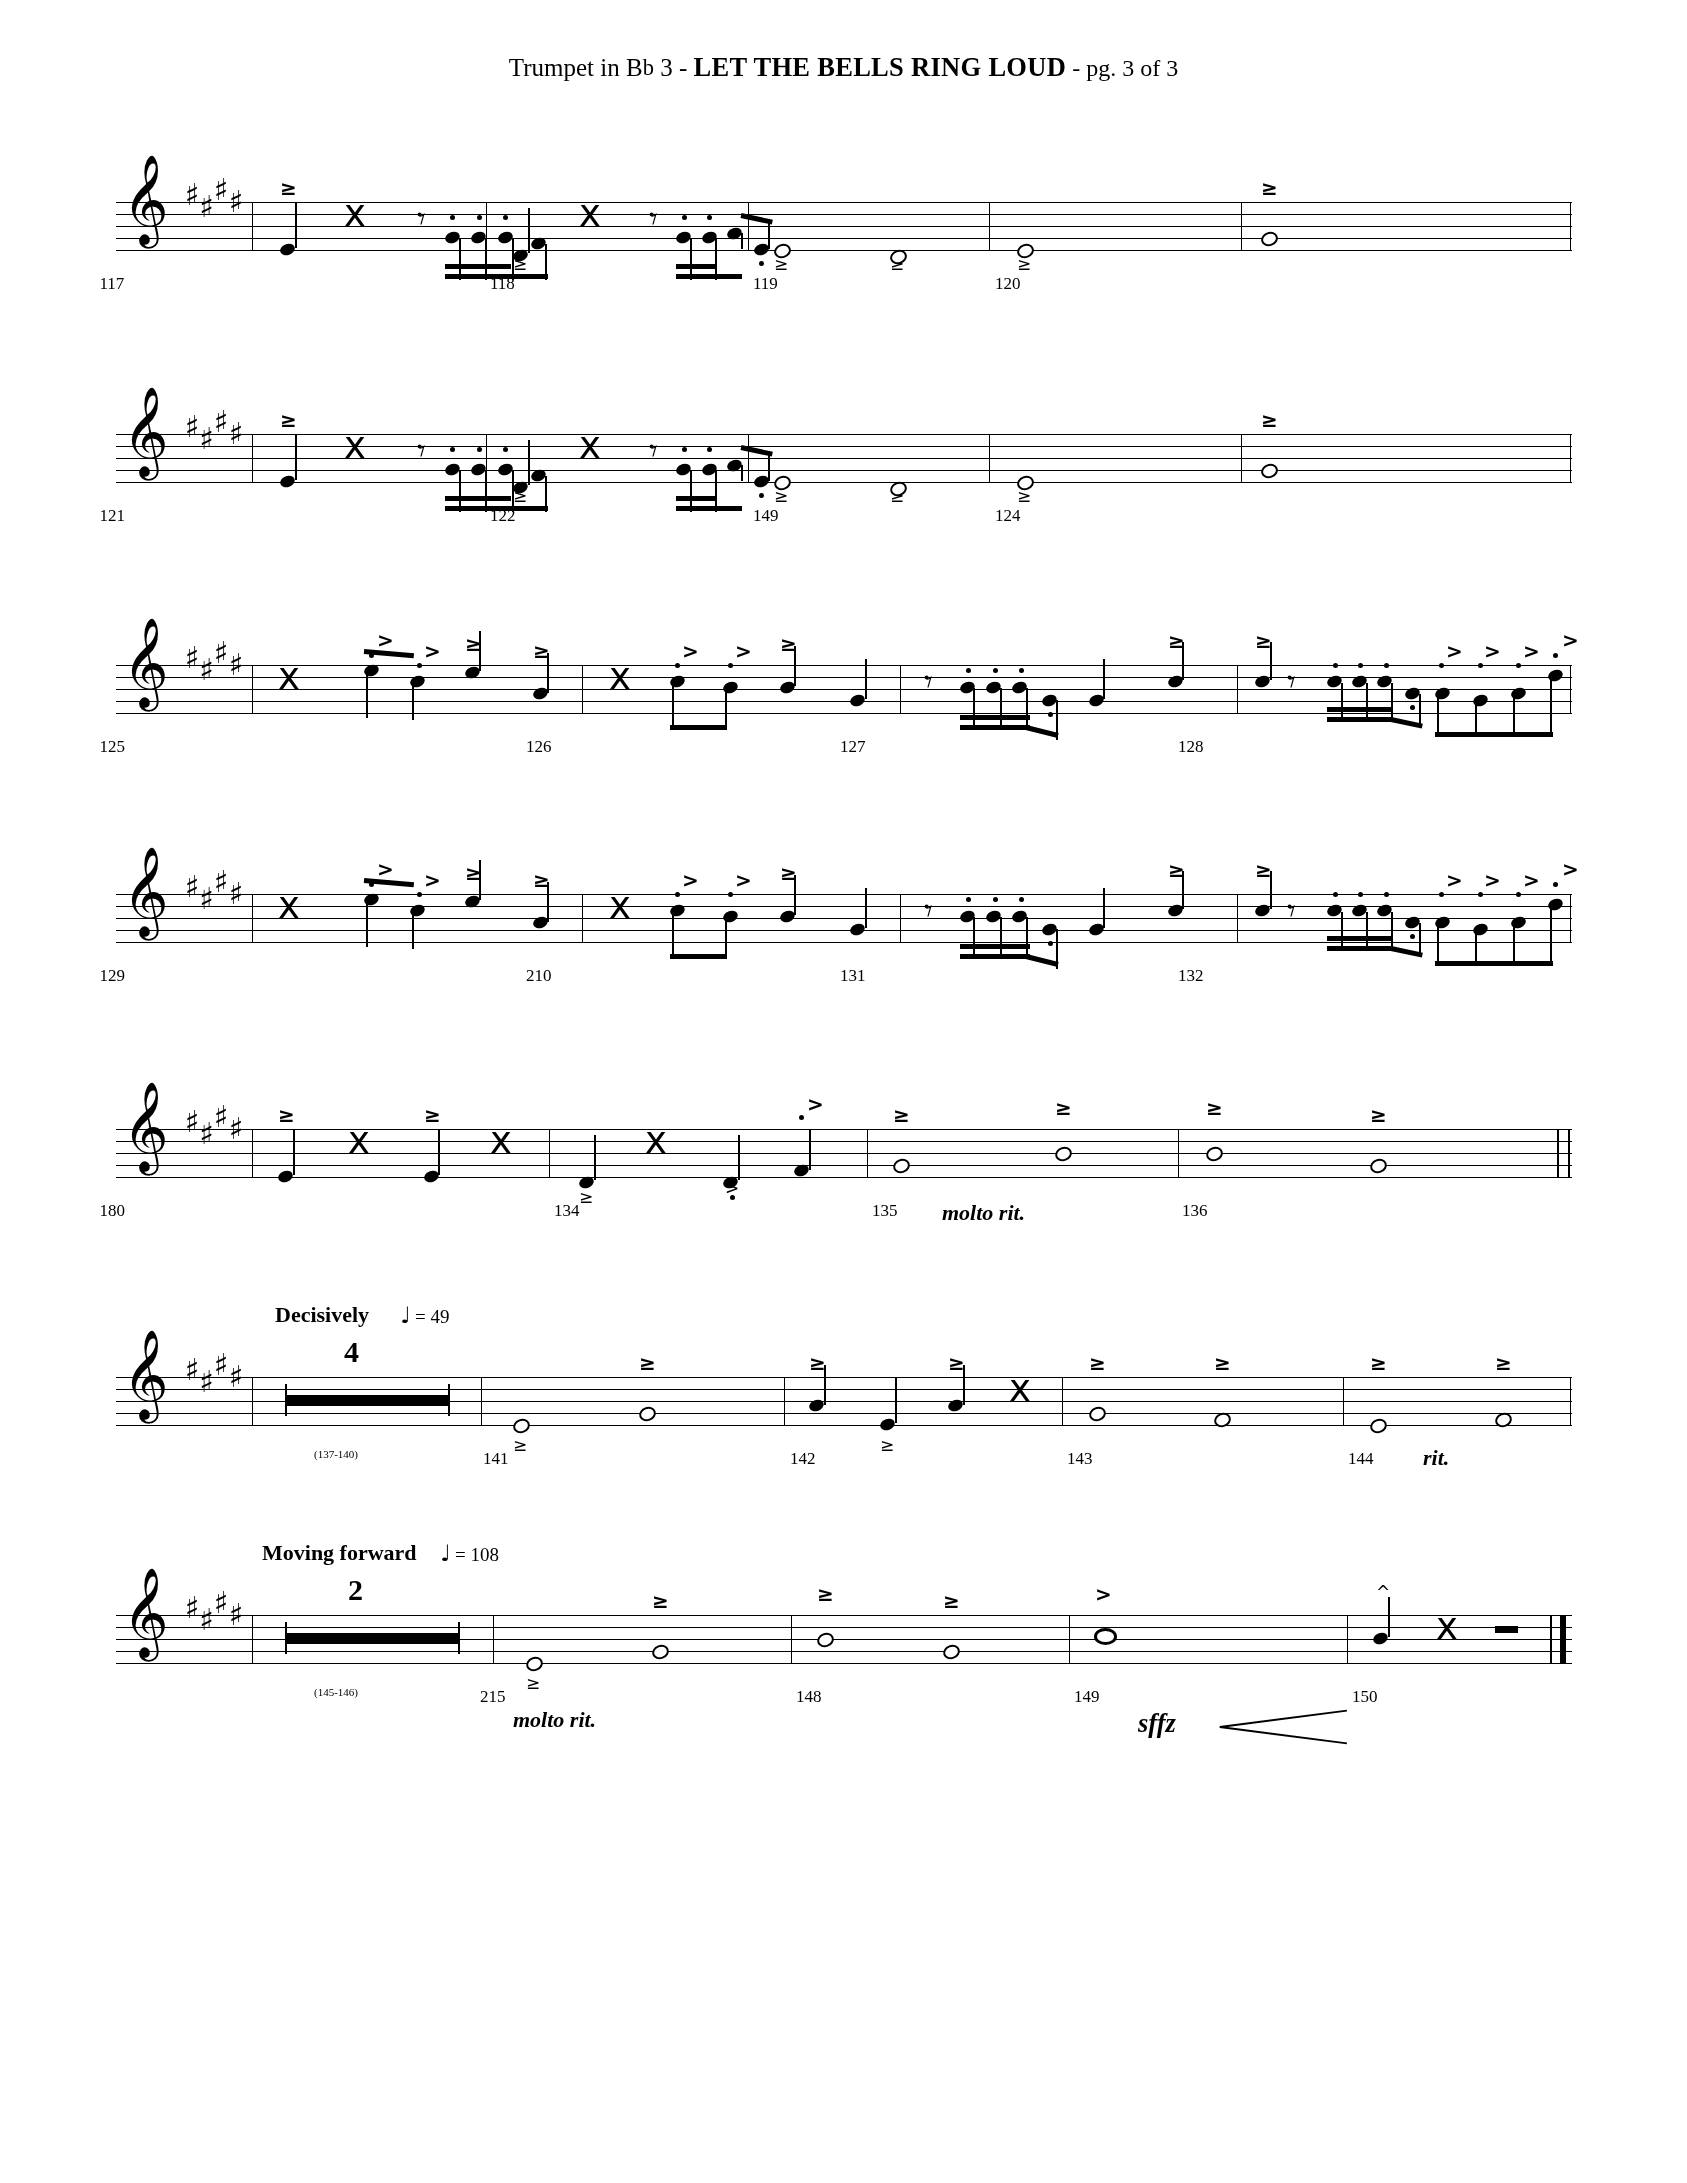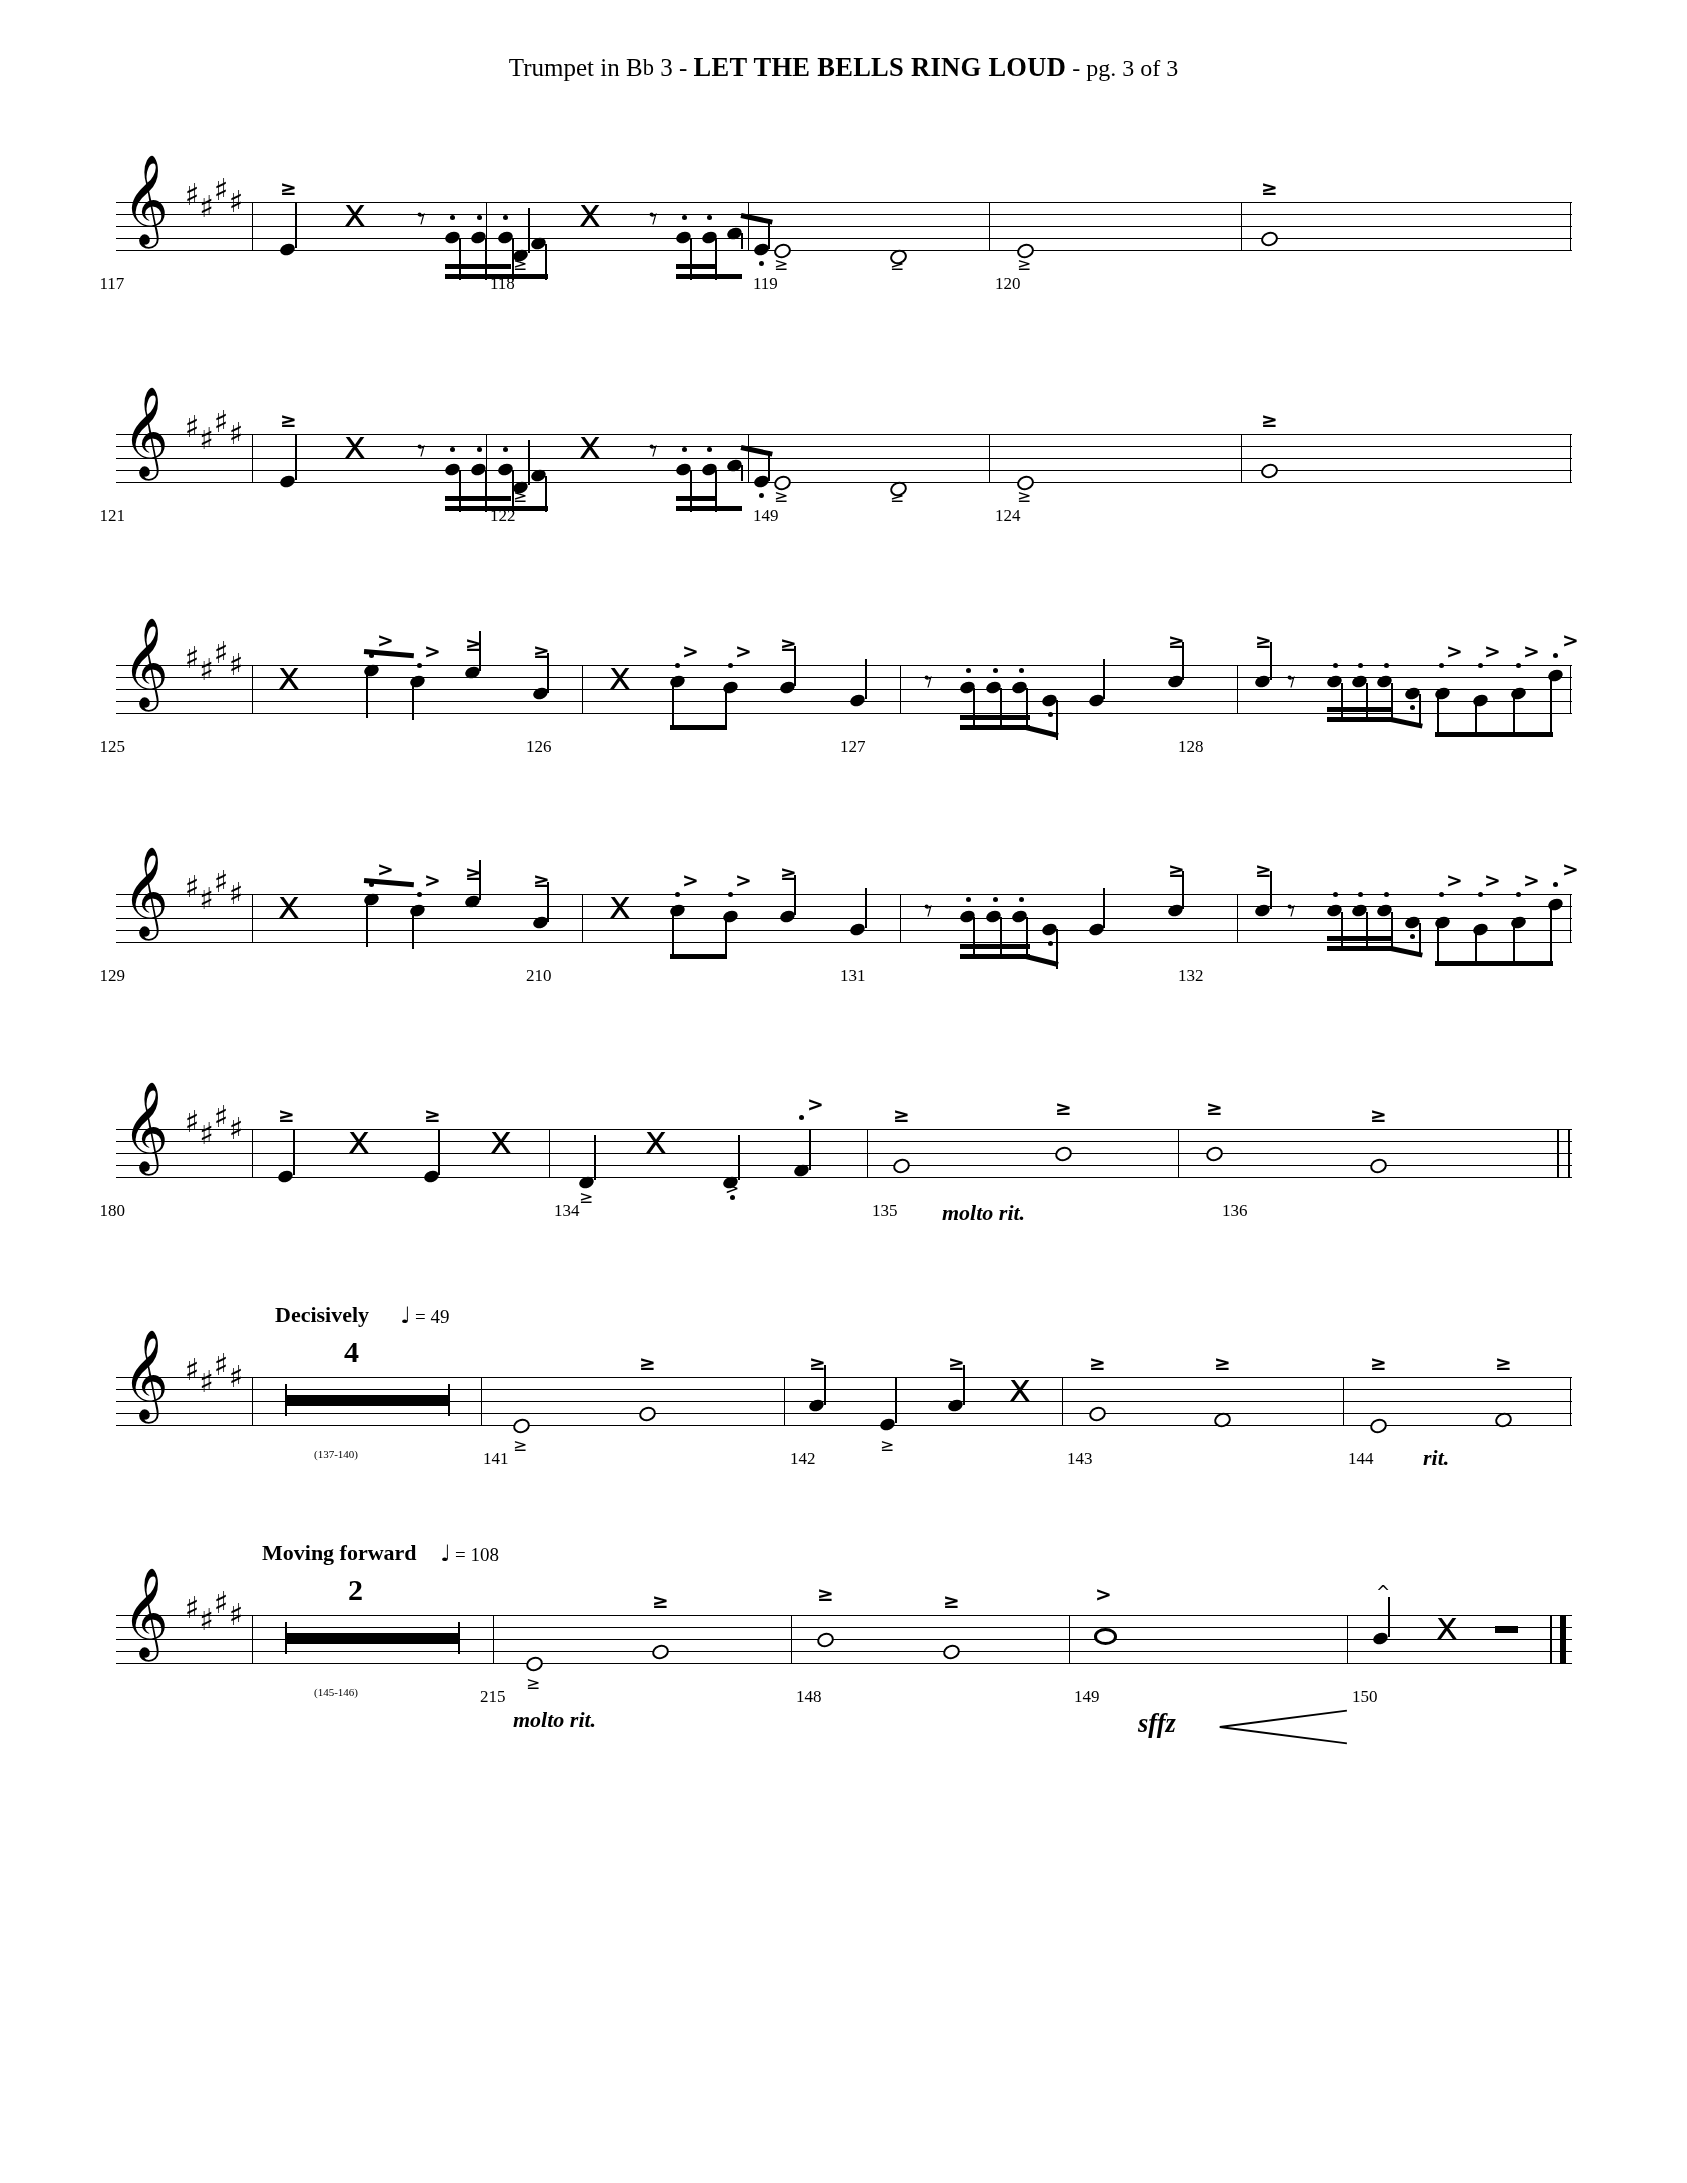--- a/index.html
+++ b/index.html
@@ -653,21 +653,21 @@
   <div class="bar" style="left:136px;"></div>
   <div class="bar" style="left:433px;"></div>
   <div class="bar" style="left:751px;"></div>
   <div class="bar" style="left:1062px;"></div>
   <div class="endbar-thin" style="left:1441px;"></div>
   <div class="endbar-thin" style="left:1452px;"></div>
 
   <div class="measnum" style="left:-16.5px; top:99px;">180</div>
   <div class="measnum" style="left:438px; top:99px;">134</div>
   <div class="measnum" style="left:756px; top:99px;">135</div>
-  <div class="measnum" style="left:1066px; top:99px;margin-left:40px;">136</div>
+  <div class="measnum" style="left:1066px; top:99px;">136</div>
 
   <div class="expr" style="left:826px; top:98px;">molto rit.</div>
 
   <div class="accent" style="left:162px; top:2.6px;">≥</div>
   <div class="nh" style="left:162px; top:69px;"></div>
   <div class="stem" style="left:177px; top:26.5px; height:46px;"></div>
   <div class="rest-q" style="left:232px; top:20px;">x</div>
   <div class="accent" style="left:308px; top:2.6px;">≥</div>
   <div class="nh" style="left:308px; top:69px;"></div>
   <div class="stem" style="left:322px; top:26.5px; height:46px;"></div>

